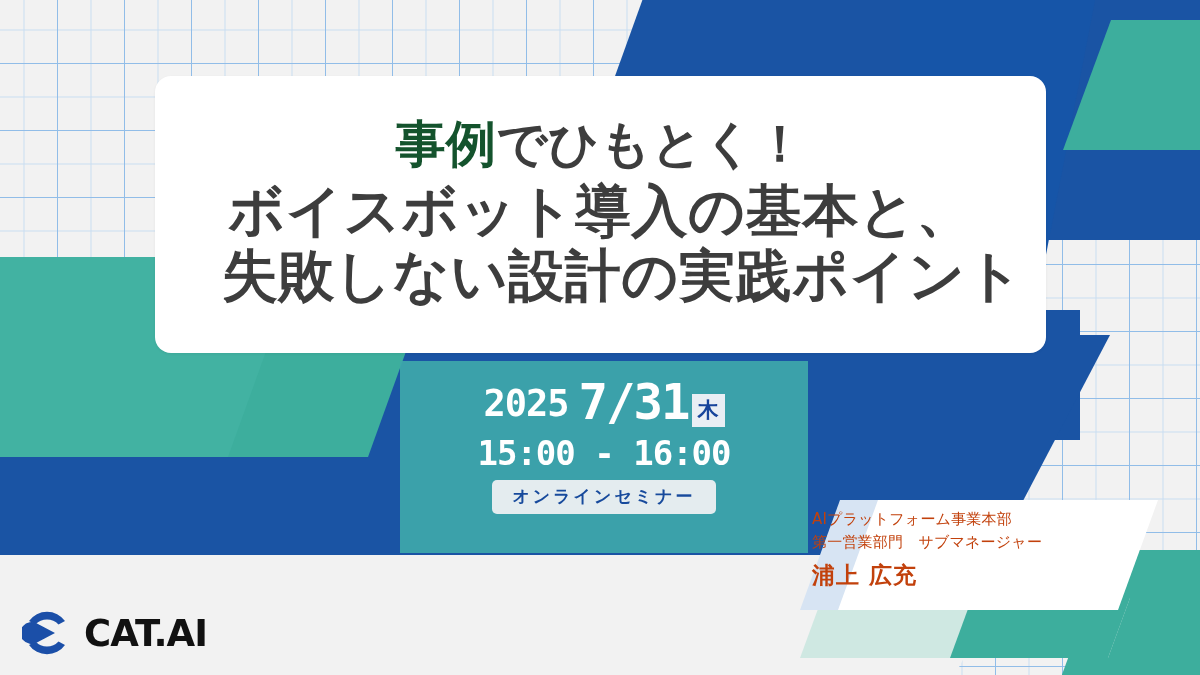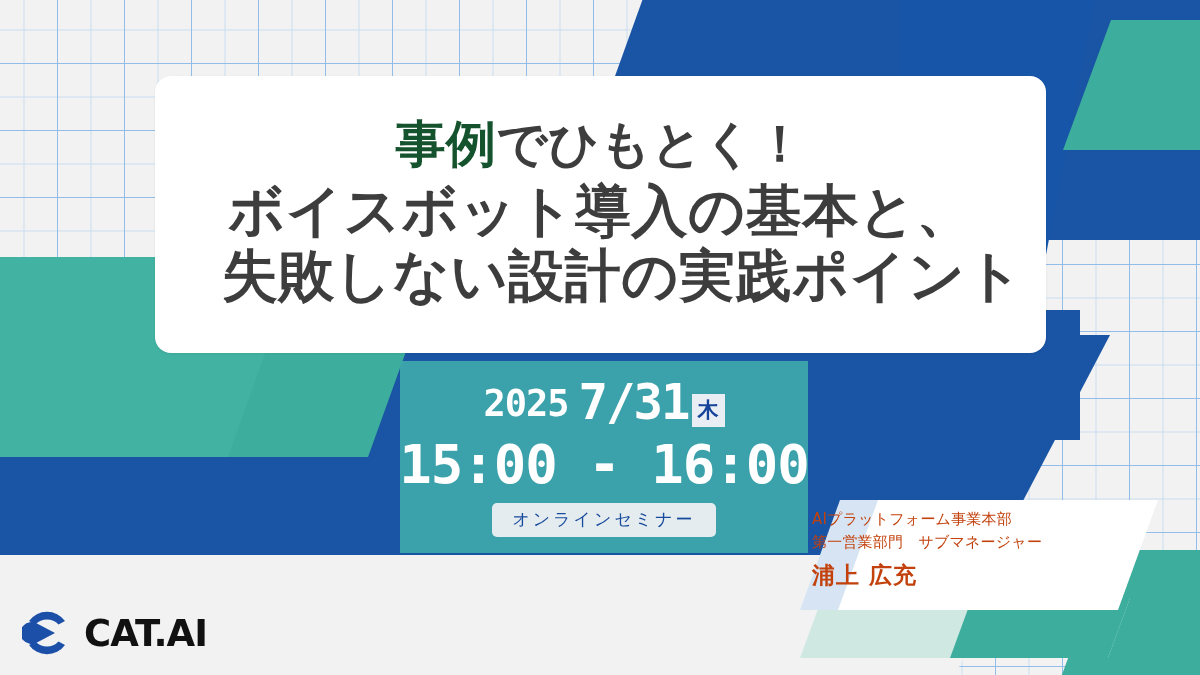--- a/index.html
+++ b/index.html
@@ -142,27 +142,27 @@
   }
   .year{font-size:37px;letter-spacing:-1px;margin-right:10px;position:relative;top:-3px;}
   .md{font-size:49px;letter-spacing:-2px;}
   .dow{
     display:inline-flex;align-items:center;justify-content:center;
     width:33px;height:33px;background:#e9eef4;color:#17449b;
     font-size:21px;font-weight:bold;margin-left:3px;position:relative;top:-2px;
     font-family:"DejaVu Sans","Liberation Sans",sans-serif;
   }
   .time-row{
-    color:#ffffff;font-weight:bold;font-size:54px;letter-spacing:-1px;
+    color:#ffffff;font-weight:bold;font-size:34px;letter-spacing:-1px;
     margin-top:2px;white-space:nowrap;
     font-family:"DejaVu Sans Mono","Liberation Mono",monospace;
   }
   .online-badge{
     margin-top:7px;background:#e4ecef;color:#174a9c;
-    font-size:17px;font-weight:normal;letter-spacing:3px;
+    font-size:17px;font-weight:bold;letter-spacing:3px;
     padding:5px 20px 6px;border-radius:5px;white-space:nowrap;
     font-family:"DejaVu Sans","Liberation Sans",sans-serif;
   }
 
   
   .speaker{
     position:absolute;left:812px;top:508px;width:300px;
     text-align:left;color:#c2410c;
     font-family:"DejaVu Sans","Liberation Sans",sans-serif;
   }

